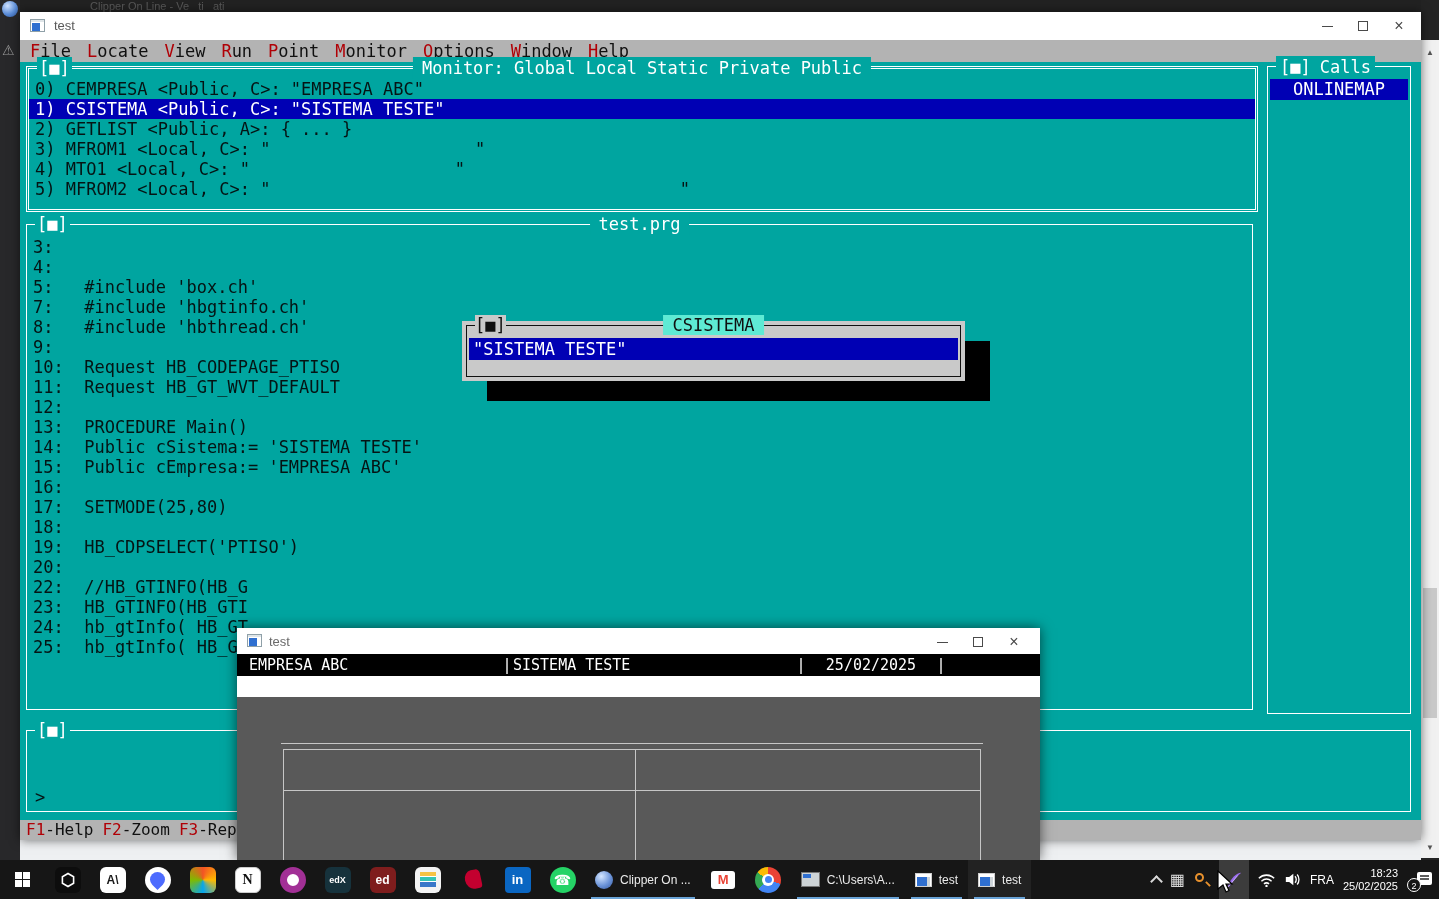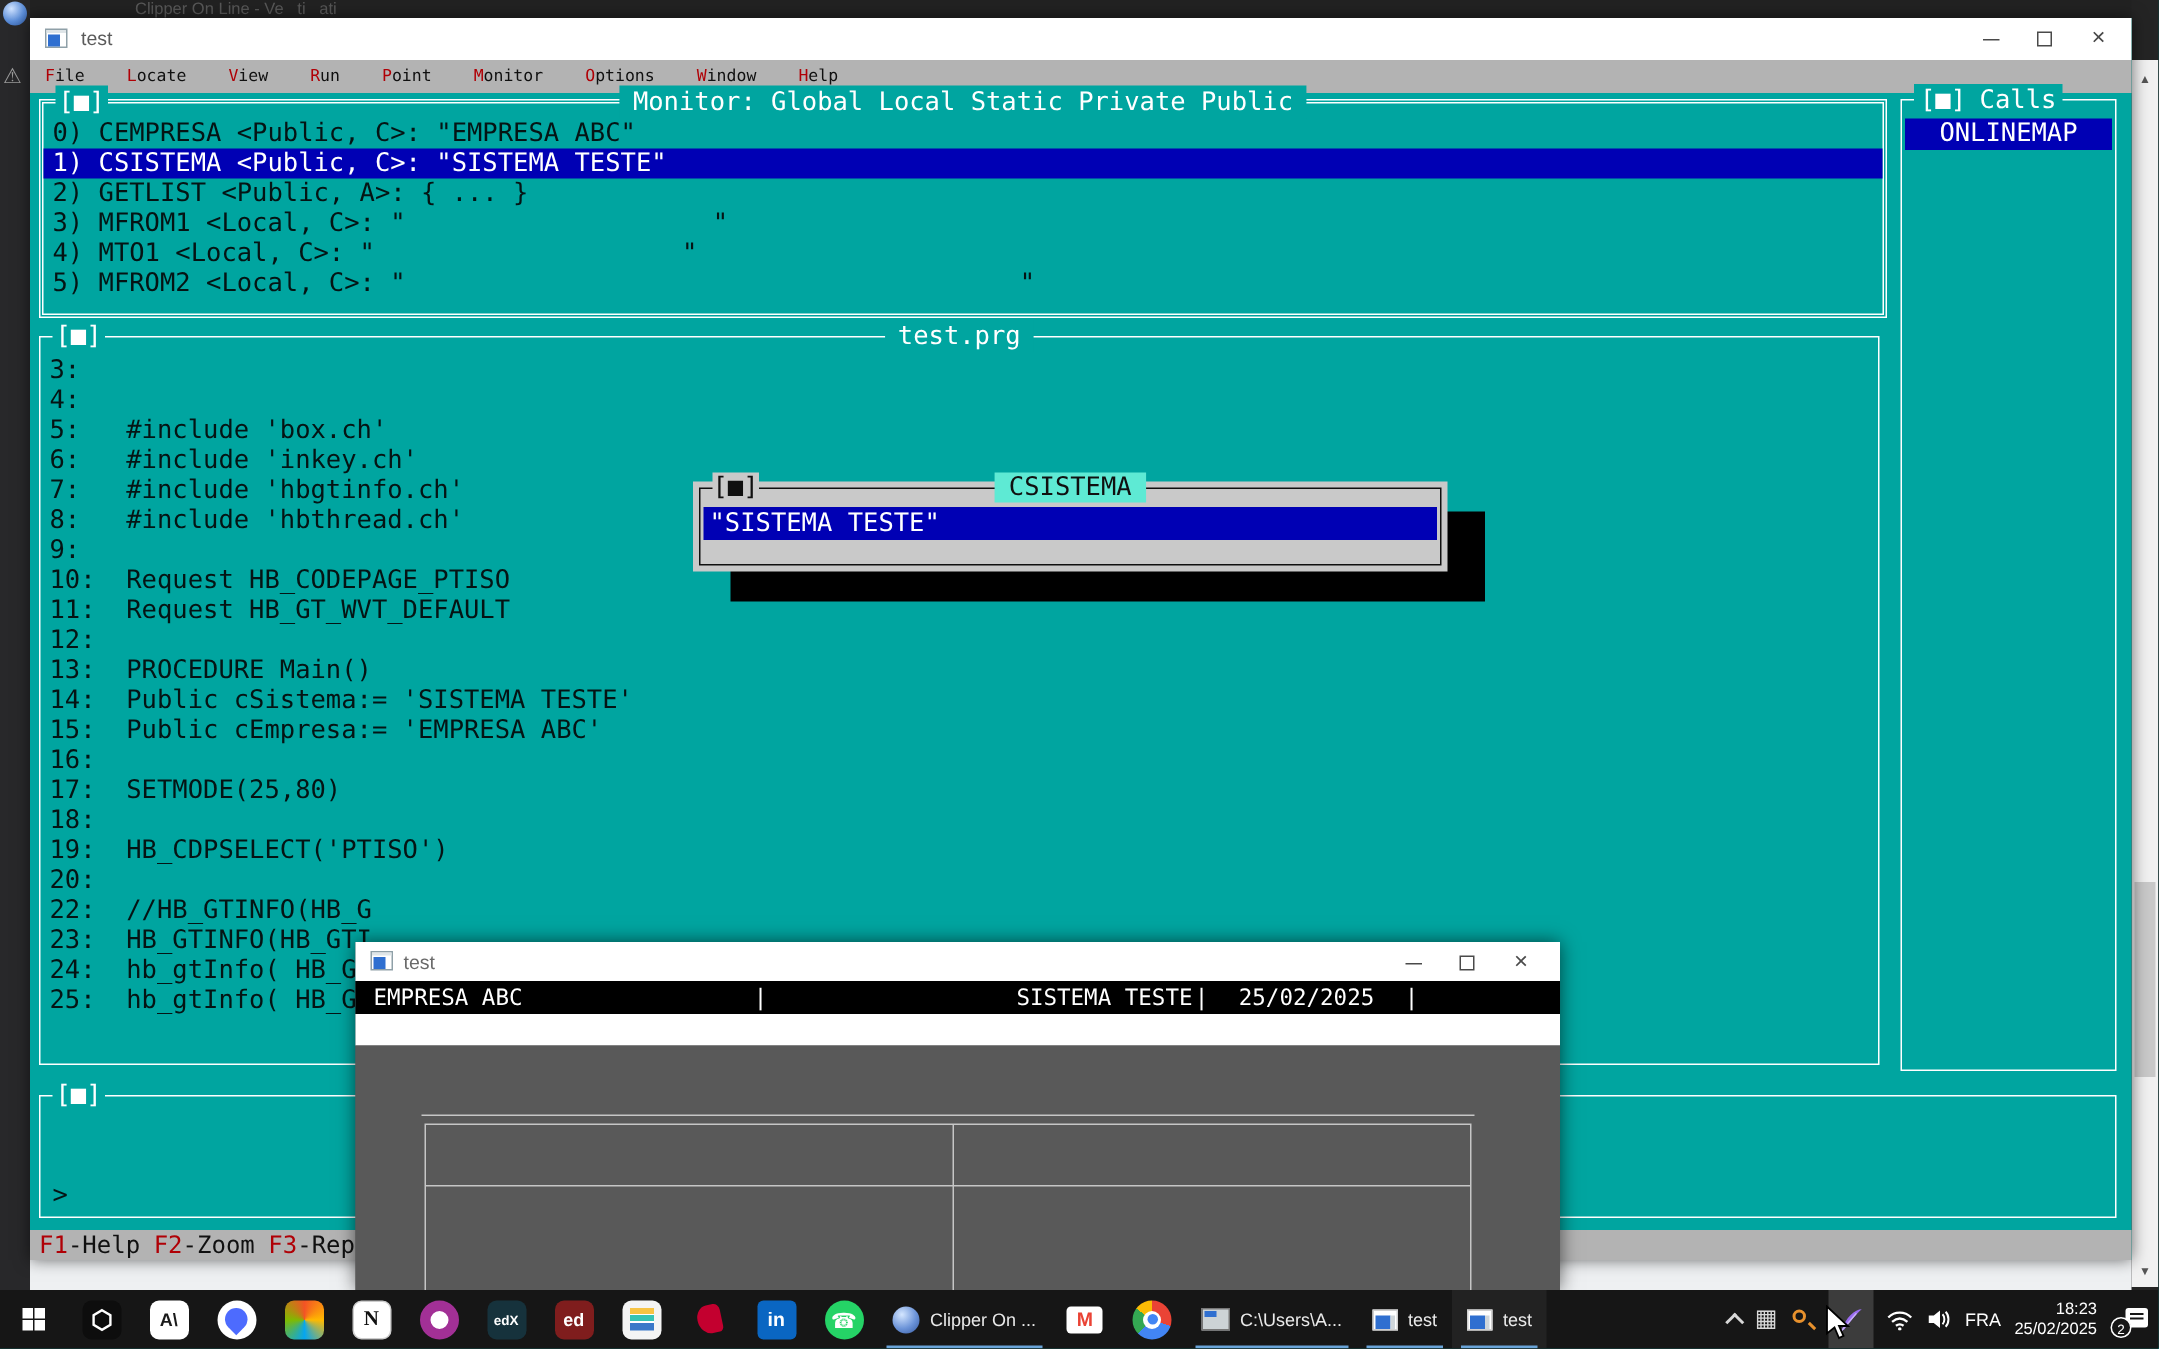--- a/index.html
+++ b/index.html
@@ -31,22 +31,22 @@
   .wicon b{position:absolute;left:0;top:0;right:0;height:2px;background:#dfe5e8;}
   .dbg-icon{left:10px;top:7px;}
   .t-label{position:absolute;font-size:13px;color:#5a5a5a;}
   .dbg-label{left:34px;top:6px;}
   .wbtns{position:absolute;right:4px;top:0;height:28px;display:flex;}
   .wbtn{width:36px;height:28px;display:flex;align-items:center;justify-content:center;color:#4a4a4a;}
   .g-min{width:11px;height:1px;background:#4a4a4a;}
   .g-max{width:10px;height:10px;border:1px solid #4a4a4a;}
   .g-close{font-size:16px;line-height:16px;color:#4a4a4a;}
 
-  .menubar{position:absolute;top:28px;left:0;right:0;height:22px;background:#b3b3b3;display:flex;gap:28px;
-           padding-left:10px;font-family:"DejaVu Sans Mono",monospace;font-size:11px;line-height:22px;color:#101010;}
+  .menubar{position:absolute;top:28px;left:0;right:0;height:22px;background:#b3b3b3;display:flex;gap:16px;
+           padding-left:10px;font-family:"DejaVu Sans Mono",monospace;font-size:17px;line-height:22px;color:#101010;}
   .menu-item{display:inline-block;}
   .menu-item::first-letter{color:#b00006;}
 
   .panel{position:absolute;font-family:"DejaVu Sans Mono",monospace;font-size:17px;color:#051414;}
   .p-title{position:absolute;top:-12px;left:50%;transform:translateX(-50%);background:#00a5a0;
            padding:0 9px;color:#fff;white-space:pre;line-height:22px;}
   .p-close{position:absolute;top:-12px;left:8px;background:#00a5a0;color:#fff;padding:0 2px;line-height:22px;}
   #monitor{left:6px;top:54px;width:1232px;height:146px;border:3px double #fff;}
   .mon-rows{position:absolute;left:0;top:10px;right:0;}
   .mrow{height:20px;line-height:20px;padding-left:6px;white-space:pre;}
@@ -80,21 +80,21 @@
   
   .appwin{position:absolute;left:237px;top:628px;width:803px;height:232px;background:#595959;z-index:30;
           box-shadow:0 0 12px rgba(0,0,0,.6);}
   .app-titlebar{position:absolute;top:0;left:0;right:0;height:26px;background:#fff;}
   .app-icon{left:10px;top:6px;}
   .app-label{left:32px;top:6px;color:#6a6a6a;}
   .headerbar{position:absolute;top:26px;left:0;right:0;height:22px;background:#000;color:#fff;
              font-family:"DejaVu Sans Mono",monospace;font-size:15px;line-height:22px;display:flex;}
   .h-seg1{width:264px;padding-left:12px;white-space:pre;}
   .h-pipe{width:12px;text-align:center;}
-  .h-seg2{width:282px;text-align:right;}
+  .h-seg2{width:282px;text-align:left;}
   .h-seg3{width:128px;text-align:center;}
   .whitebar{position:absolute;top:48px;left:0;right:0;height:21px;background:#fff;}
   .appbody{position:absolute;top:69px;left:0;right:0;bottom:0;background:#595959;overflow:hidden;}
   .tbl-topline{position:absolute;left:44px;top:46px;width:702px;height:1px;background:#c6c6c6;}
   .tbl{position:absolute;left:46px;top:52px;width:698px;bottom:-2px;border:1px solid #c6c6c6;}
   .tbl-hdiv{position:absolute;left:0;right:0;top:40px;height:1px;background:#c6c6c6;}
   .tbl-vdiv{position:absolute;left:351px;top:0;bottom:0;width:1px;background:#c6c6c6;}
 
   
   .taskbar{position:absolute;left:0;top:860px;width:1439px;height:39px;background:#161616;z-index:40;}
@@ -219,21 +219,20 @@
       <div class="call-sel">ONLINEMAP</div>
     </div>
 
     <div class="panel" id="code">
       <span class="p-close">[■]</span>
       <span class="p-title">test.prg</span>
       <div class="code-rows">
         <div class="crow">3:</div>
         <div class="crow">4:</div>
         <div class="crow">5:   #include 'box.ch'</div>
-        <div class="crow">6:   #include 'inkey.ch'</div>
         <div class="crow">7:   #include 'hbgtinfo.ch'</div>
         <div class="crow">8:   #include 'hbthread.ch'</div>
         <div class="crow">9:</div>
         <div class="crow">10:  Request HB_CODEPAGE_PTISO</div>
         <div class="crow">11:  Request HB_GT_WVT_DEFAULT</div>
         <div class="crow">12:</div>
         <div class="crow">13:  PROCEDURE Main()</div>
         <div class="crow">14:  Public cSistema:= 'SISTEMA TESTE'</div>
         <div class="crow">15:  Public cEmpresa:= 'EMPRESA ABC'</div>
         <div class="crow">16:</div>

